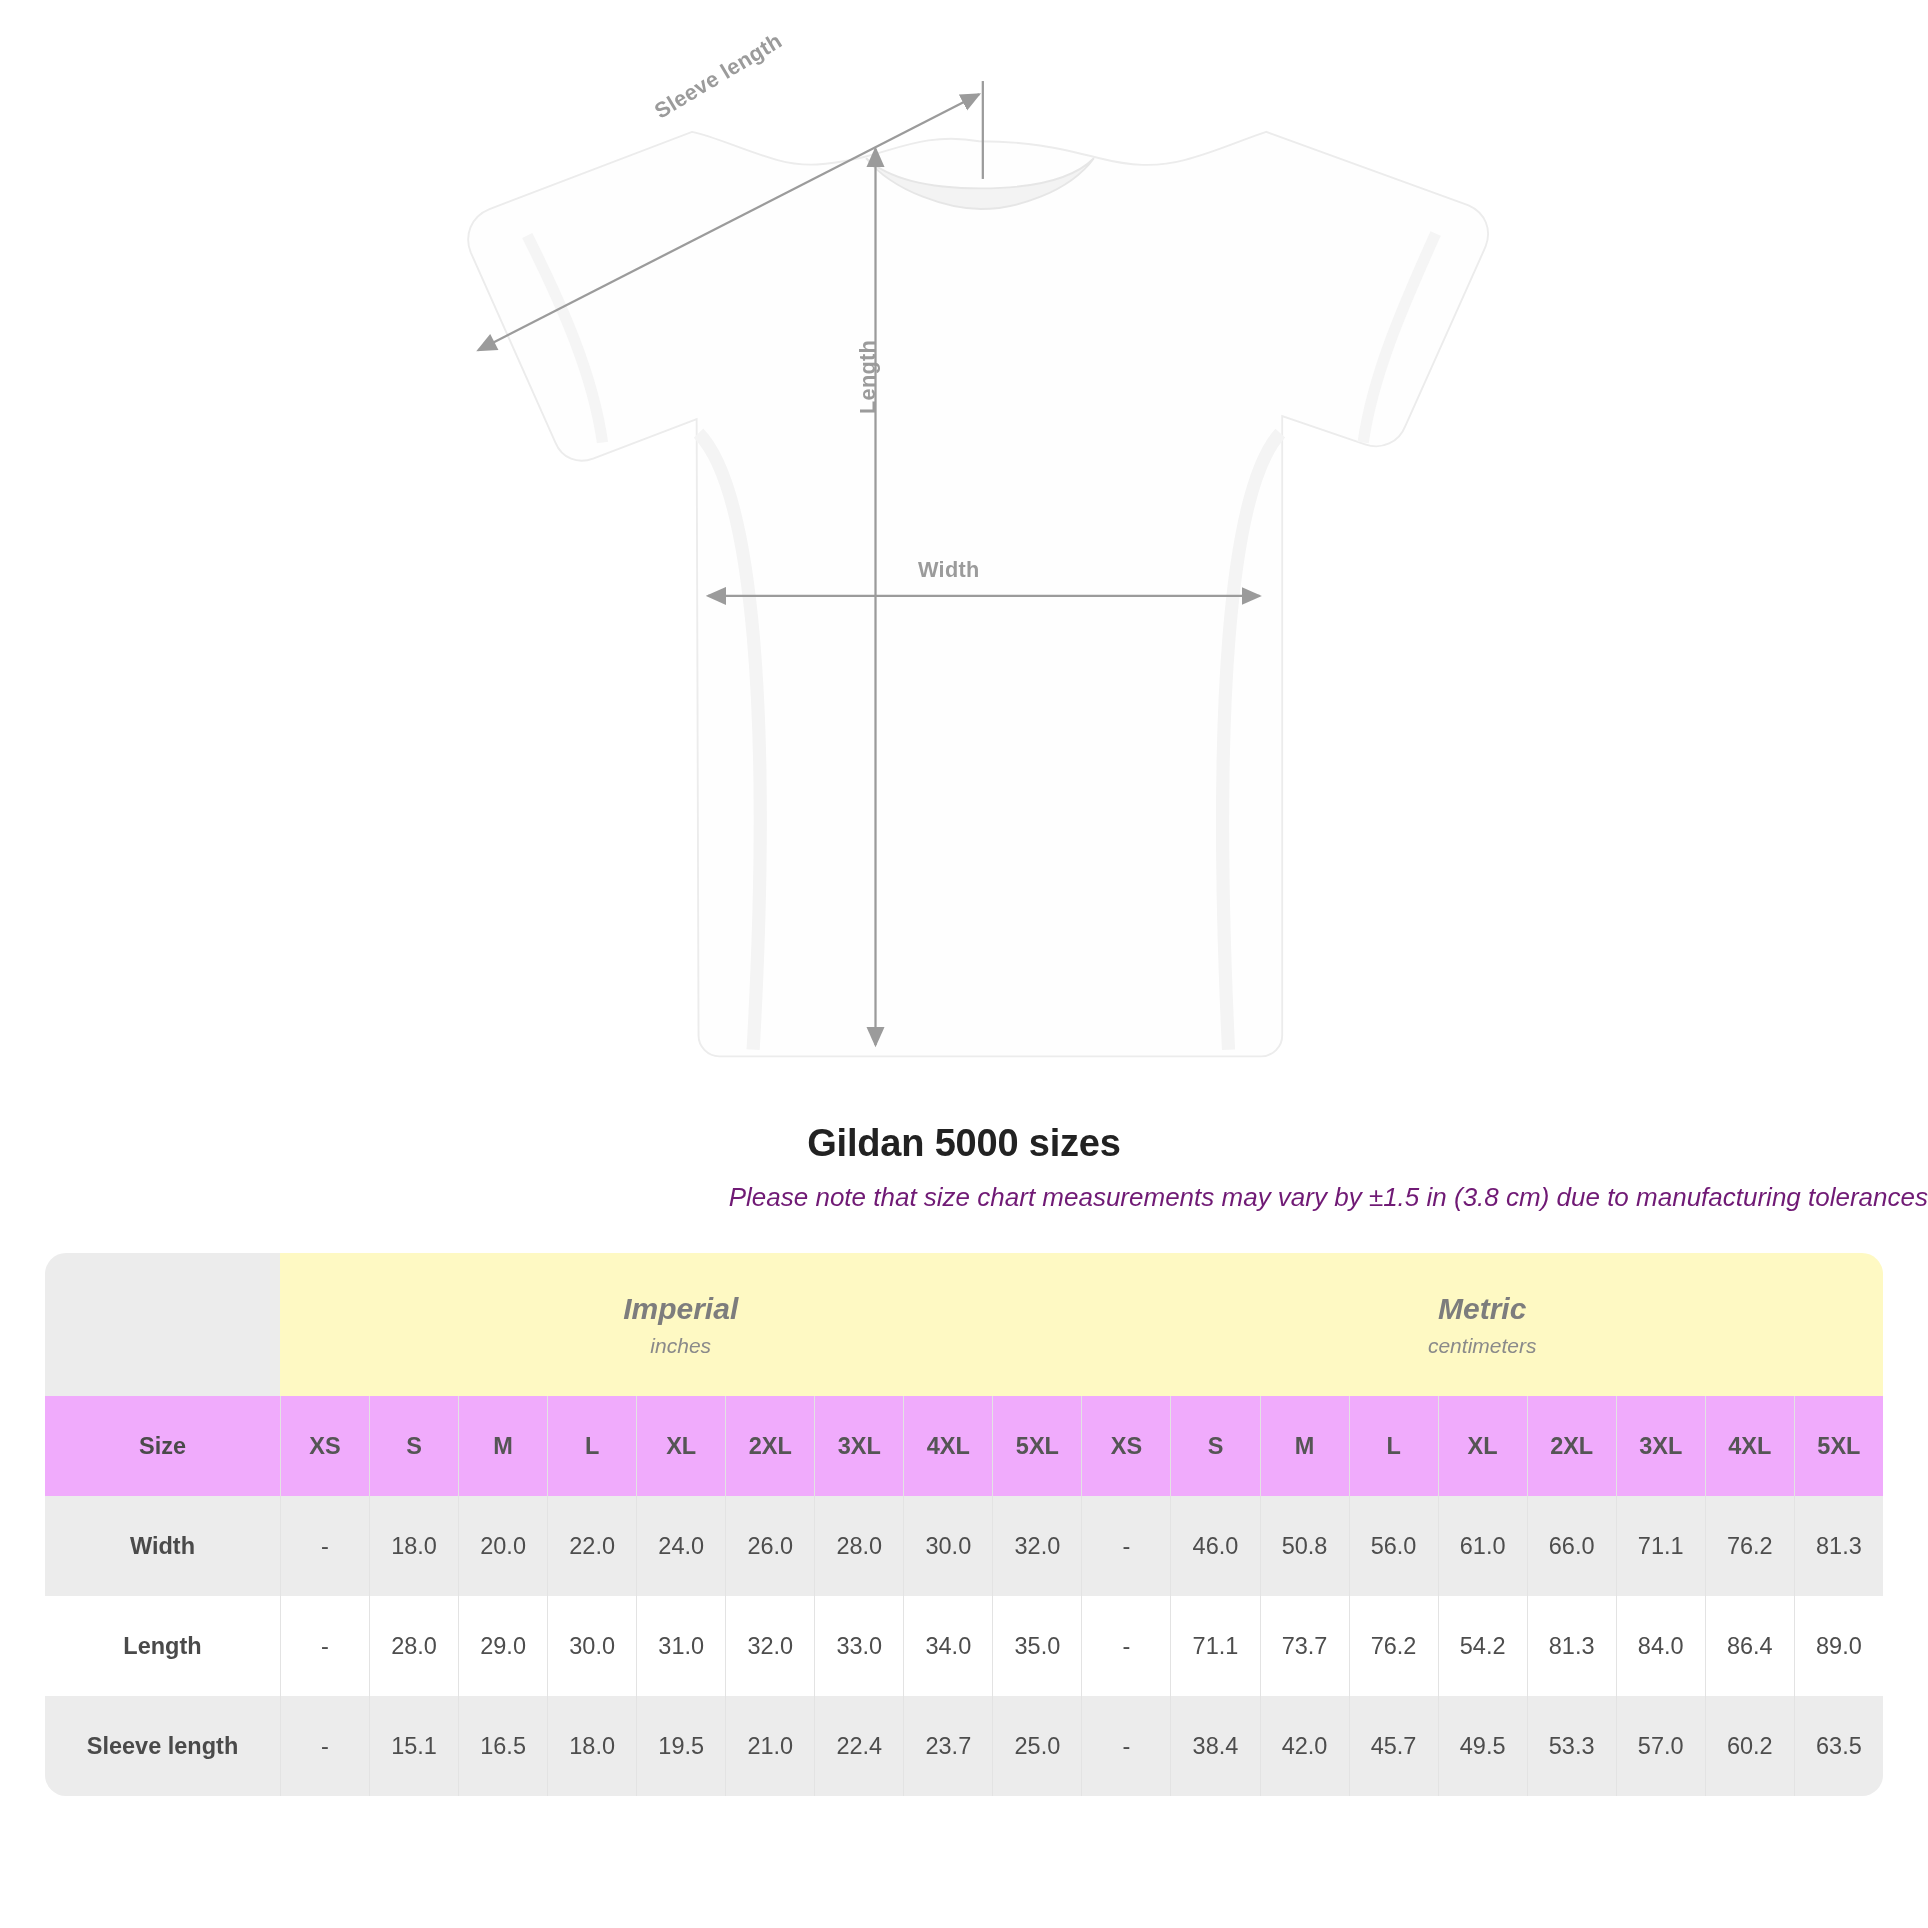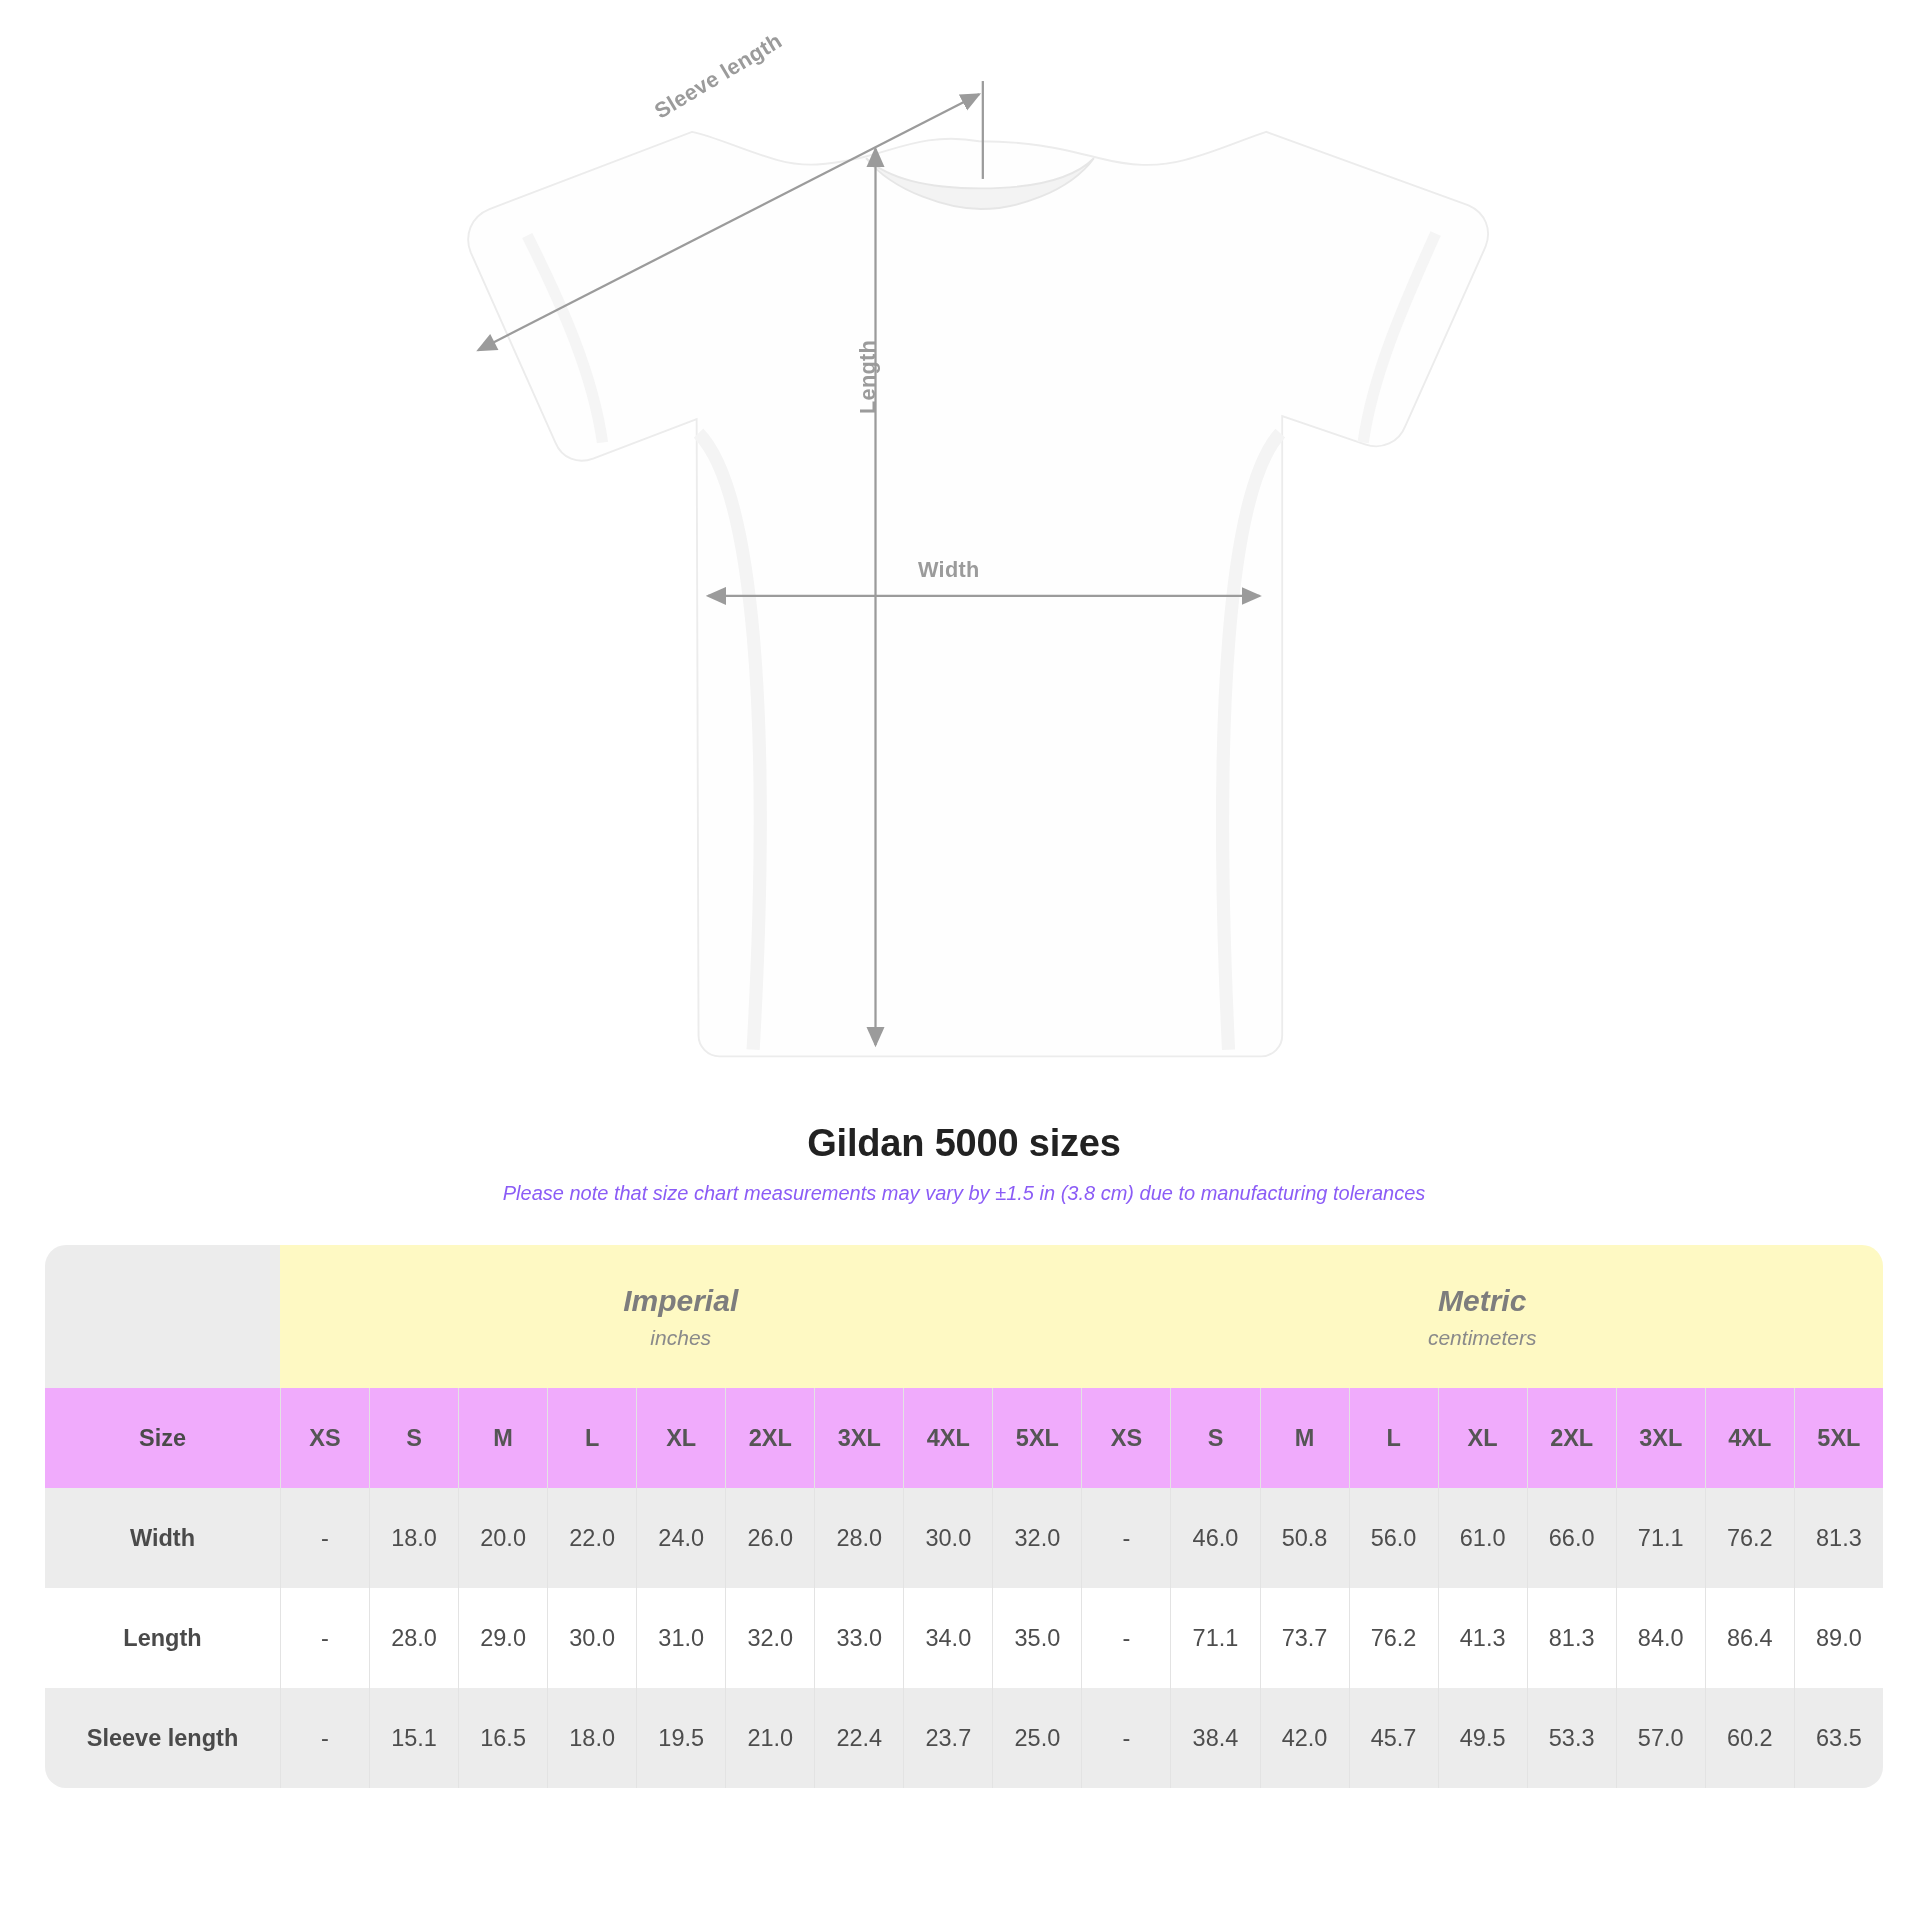--- a/index.html
+++ b/index.html
@@ -63,23 +63,24 @@
     margin-top: 11.3px;
   }
   .chart-title {
     font-size: 38px;
     font-weight: bold;
     color: #222222;
     letter-spacing: -0.2px;
   }
   .chart-note {
     margin-top: 17px;
-    font-size: 20px;
+    font-size: 26px;
     font-style: italic;
-    color: #8b5cf6;
+    color: #701a75;
+    text-align: right;
   }
 
   
   .table-wrap {
     margin: 40px auto 0 auto;
     width: 1838px;
   }
   table.size-table {
     border-collapse: separate;
     border-spacing: 0;
@@ -310,21 +311,21 @@
           <td>30.0</td>
           <td>31.0</td>
           <td>32.0</td>
           <td>33.0</td>
           <td>34.0</td>
           <td>35.0</td>
           <td>-</td>
           <td>71.1</td>
           <td>73.7</td>
           <td>76.2</td>
-          <td>41.3</td>
+          <td>54.2</td>
           <td>81.3</td>
           <td>84.0</td>
           <td>86.4</td>
           <td>89.0</td>
         </tr>
         <tr class="data-row shaded last">
           <td>Sleeve length</td>
           <td>-</td>
           <td>15.1</td>
           <td>16.5</td>

